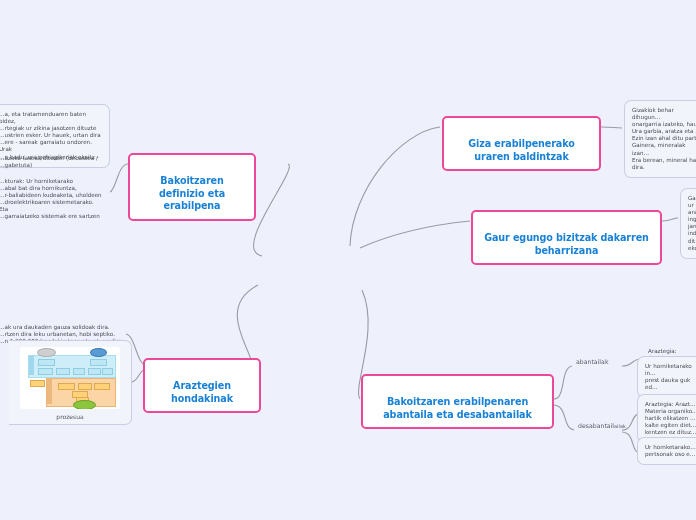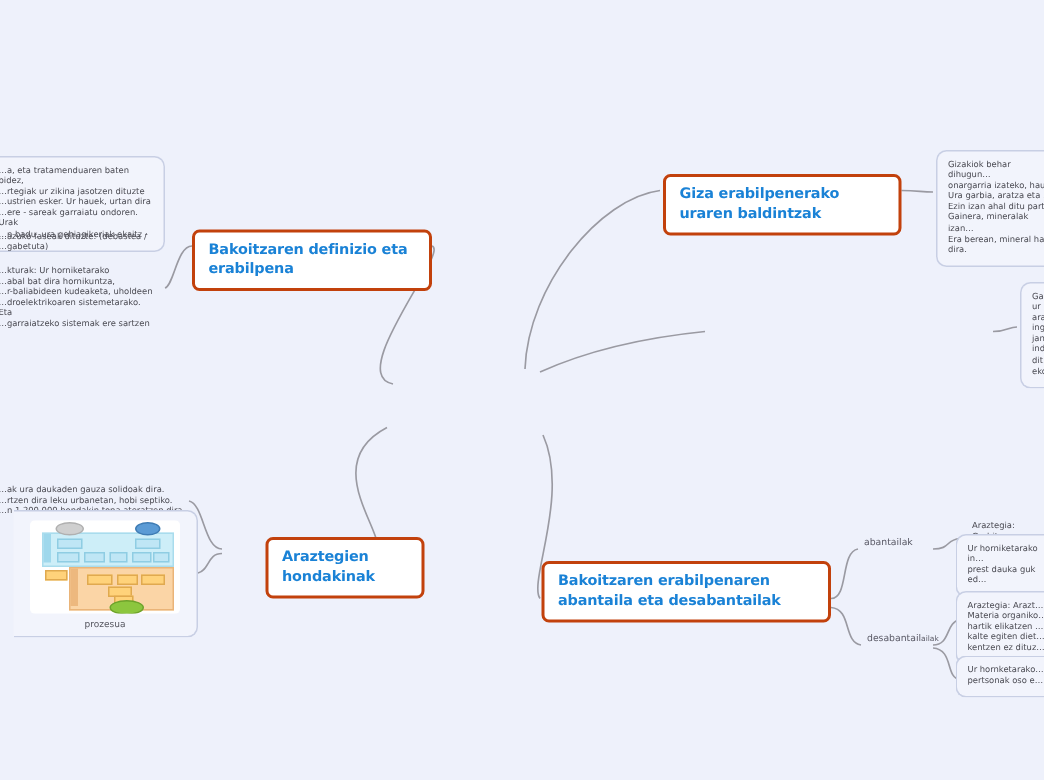--- a/index.html
+++ b/index.html
@@ -37,28 +37,29 @@
     font-weight: bold;
     font-size: 11.5px;
     line-height: 14px;
     padding: 8px 10px 8px 9px;
     letter-spacing: -0.1px;
   }
 
   
   .branch {
     background: #ffffff;
-    border: 2px solid #c2410c;
+    border: 2px solid #ec4899;
     border-radius: 5px;
     color: #1a82d6;
     font-weight: bold;
     font-size: 9.6px;
     line-height: 12.5px;
-    padding: 6px 9px 6px 9px;
+    padding: 20px 9px 6px 9px;
     letter-spacing: -0.1px;
+    text-align: center;
   }
 
   
   .note {
     background: #f2f4fc;
     border: 1px solid #c8cfe4;
     border-radius: 7px;
     color: #4a4a52;
     font-size: 5.6px;
     line-height: 7.1px;
@@ -190,28 +191,29 @@
 
       <path d="M 622 430 C 634 430 630 415 640 413"></path>
       <path d="M 622 432 C 636 433 630 452 640 453"></path>
 
       <path d="M 148 369 C 138 369 140 380 132 382"></path>
       <path d="M 148 366 C 136 366 136 336 126 334"></path>
     </g>
   </svg>
 
 
-  <div class="node branch" style="left:128px; top:153px; width:160px;">Bakoitzaren definizio eta erabilpena</div>
+  <div class="node branch" style="left:128px; top:153px; width:128px;">Bakoitzaren definizio eta erabilpena</div>
 
   <div class="node branch" style="left:442px; top:116px; width:159px;">Giza erabilpenerako uraren baldintzak</div>
 
+  <div class="node branch" style="left:471px; top:210px; width:191px;">Gaur egungo bizitzak dakarren beharrizana</div>
 
   <div class="node branch" style="left:361px; top:374px; width:193px;">Bakoitzaren erabilpenaren  abantaila eta desabantailak</div>
 
-  <div class="node branch" style="left:143px; top:358px; width:106px;margin-left:34px;">Araztegien hondakinak</div>
+  <div class="node branch" style="left:143px; top:358px; width:118px;">Araztegien hondakinak</div>
 
   <div class="node note edgeclip" style="left:-8px; top:104px; width:118px;">…a, eta tratamenduaren baten bidez,
 …rtegiak ur zikina jasotzen dituzte
 …ustrien esker. Ur hauek, urtan dira
 …ere - sareak garraiatu ondoren. Urak
 …n badu, ura gehiagikeriak ekaitz -</div>
 
   <div class="node note plain" style="left:-8px; top:149px; width:118px;">…azuko faseak dituzte: (debastea /
 …gabetuta)</div>
 

